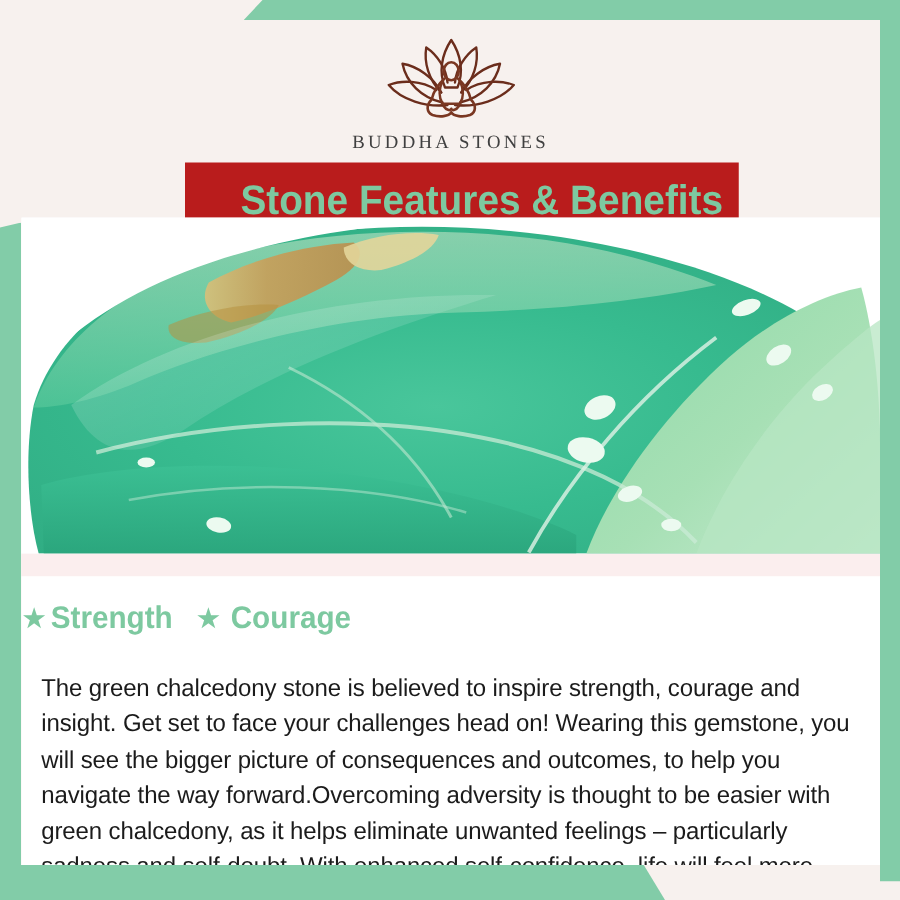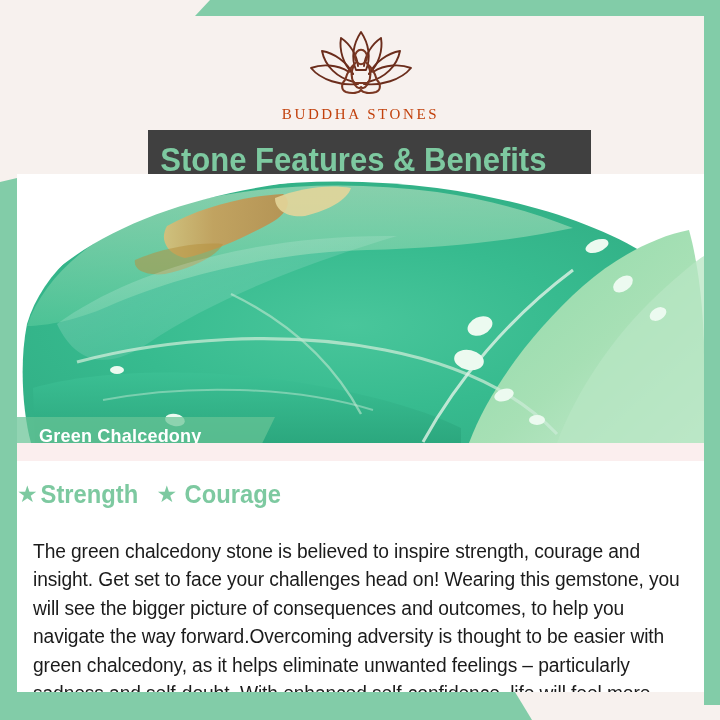--- a/index.html
+++ b/index.html
@@ -83,35 +83,35 @@
     margin: 0 auto;
     width: 128px;
     height: 78px;
   }
   .brand-name {
     display: block;
     margin-top: 4px;
     font-family: "Liberation Serif", serif;
     font-size: 15px;
     letter-spacing: 2.6px;
-    color: #c2410c;
+    color: #404040;
     font-weight: 400;
   }
 
   
   .headline-card {
     position: absolute;
     left: 131px;
     top: 114px;
     width: 443px;
     height: 60px;
-    background: #404040;
+    background: #b91c1c;
     display: flex;
     align-items: center;
-    justify-content: flex-start;
+    justify-content: flex-end;
   }
   .headline-text {
     font-family: "Liberation Sans Narrow", "Liberation Sans", sans-serif;
     font-size: 33px;
     font-weight: bold;
     color: #7dc9a0;
     letter-spacing: 0px;
     transform: scaleX(0.94);
     white-space: nowrap;
   }
@@ -336,23 +336,20 @@
         </g>
 
         <path d="M40 150 C120 92, 250 60, 380 62 C300 86, 200 122, 130 170 C96 192, 62 196, 40 150 Z" fill="url(#gSheen)" opacity="0.45"></path>
 
         <path d="M0 0 L687 0 L687 20 C600 6, 470 0, 360 2 C220 6, 100 40, 30 104 C14 120, 4 138, 0 158 Z" fill="#ffffff"></path>
         <path d="M0 140 C6 112, 16 96, 28 84 L0 84 Z" fill="#ffffff"></path>
         <path d="M0 152 C0 132, 4 116, 10 104 L0 104 Z" fill="#ffffff"></path>
       </svg>
     </div>
 
-    <div class="stone-banner">
-      <span class="stone-banner-text">Green Chalcedony</span>
-    </div>
 
     <div class="blush-strip"></div>
 
     <div class="body-zone">
 
       <div class="keywords">
         <span class="star">★</span><span class="kw">Strength</span><span class="kw-gap"></span><span class="star">★</span><span class="kw-gap-sm"></span><span class="kw">Courage</span>
       </div>
 
       <p class="description">The green chalcedony stone is believed to inspire strength, courage and insight. Get set to face your challenges head on! Wearing this gemstone, you will see the bigger picture of consequences and outcomes, to help you navigate the way forward.Overcoming adversity is thought to be easier with green chalcedony, as it helps eliminate unwanted feelings – particularly sadness and self-doubt. With enhanced self-confidence, life will feel more balanced.</p>

